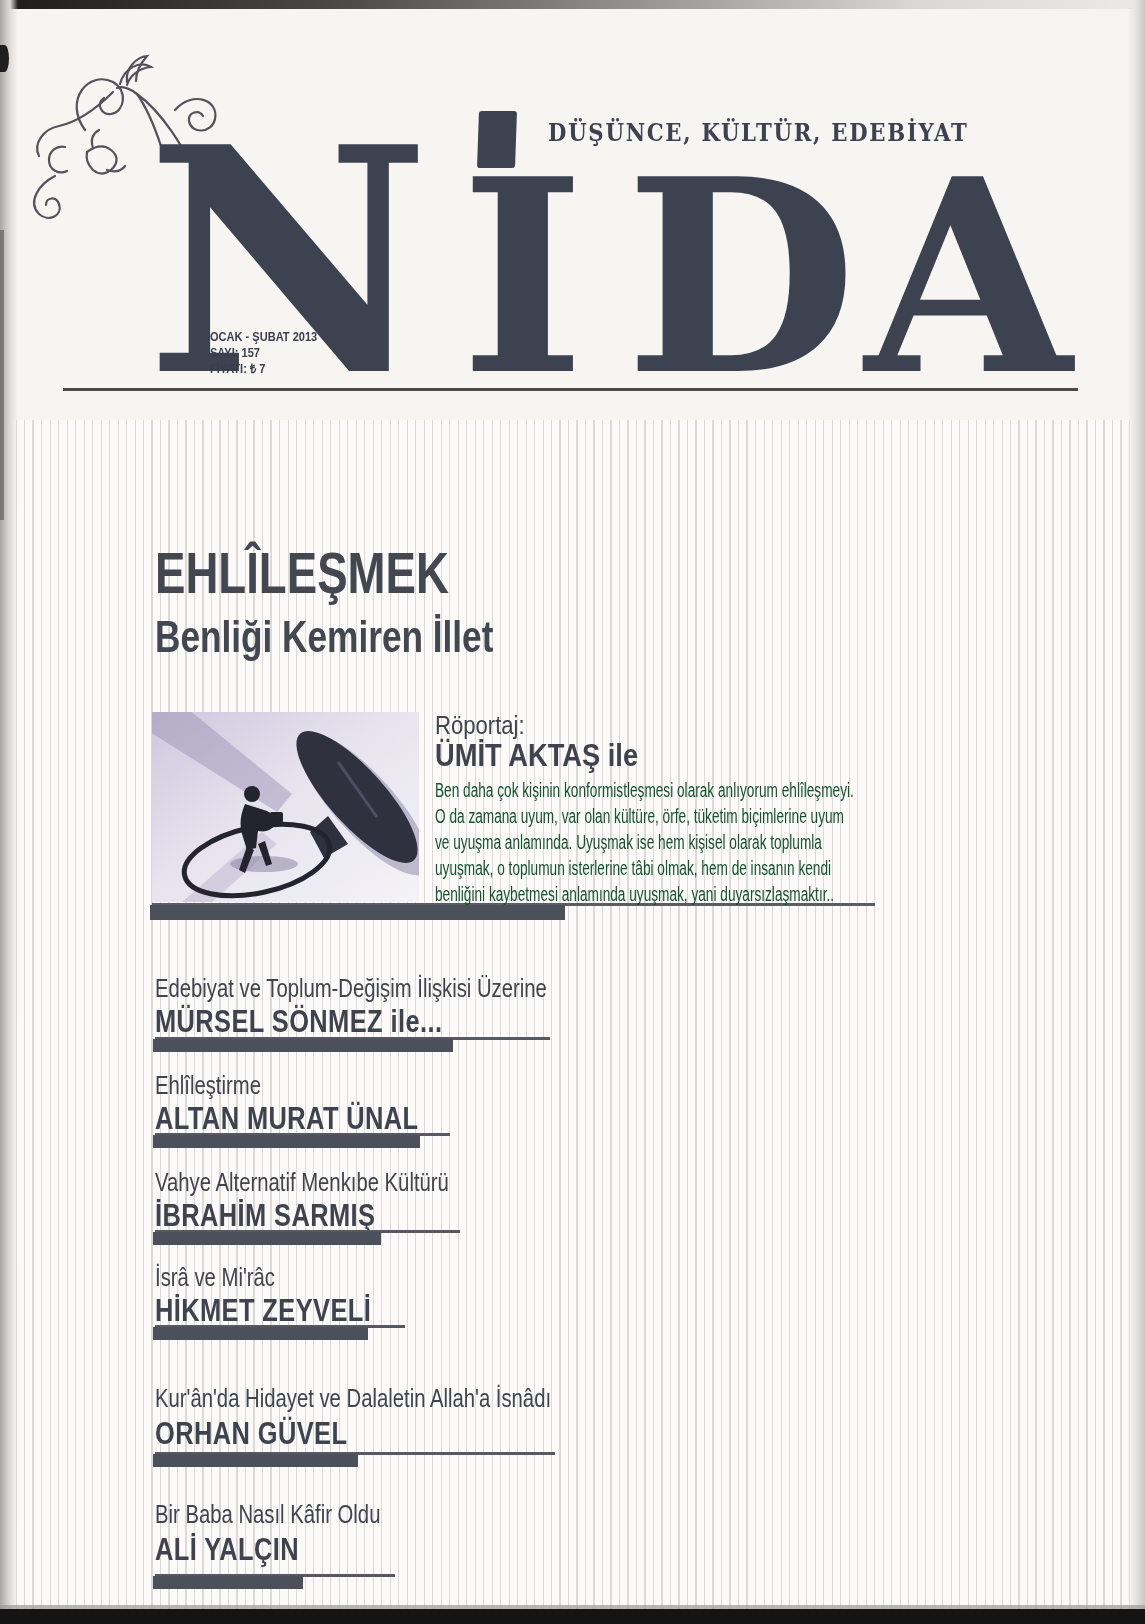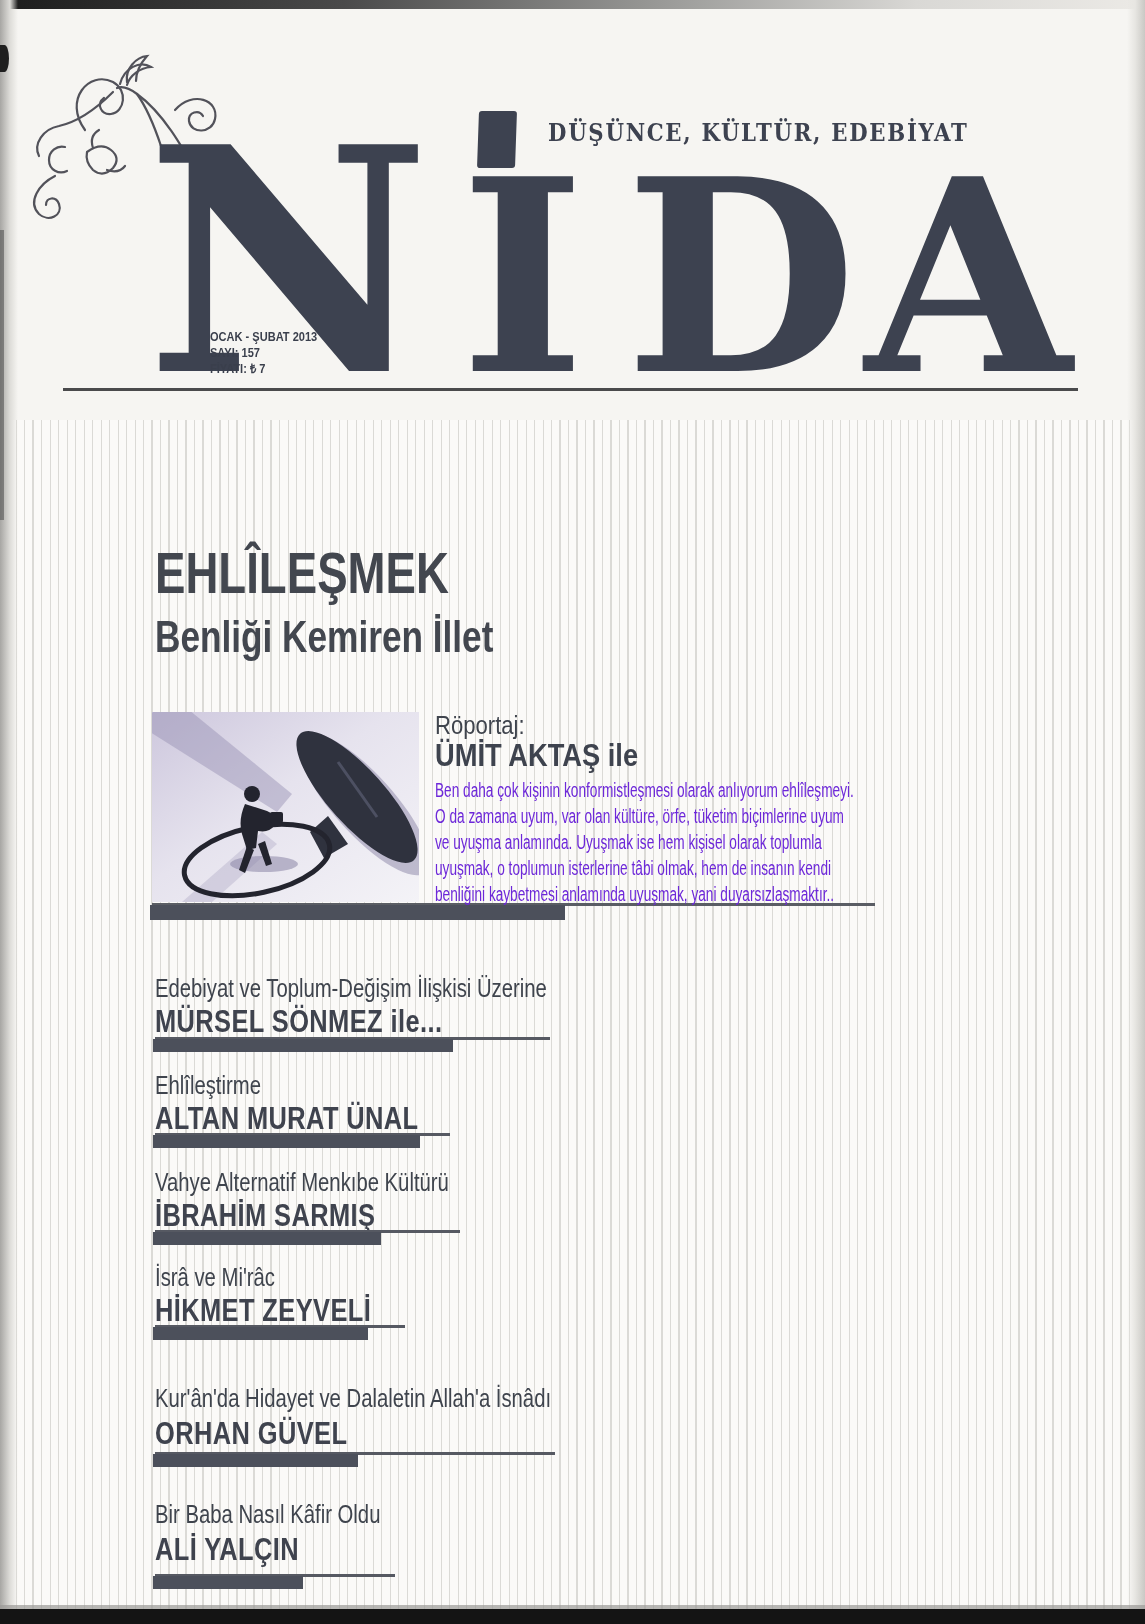--- a/index.html
+++ b/index.html
@@ -43,21 +43,21 @@
     background:repeating-linear-gradient(90deg,#fbfaf8 0px,#fbfaf8 7px,#dbdad6 7px,#dbdad6 8.5px)}
 
   
   .headline{left:155px;top:540px;font-size:57px;font-weight:bold;color:#43474f;transform:scaleX(.8)}
   .subhead{left:155px;top:612px;font-size:44px;font-weight:bold;color:#43474f;transform:scaleX(.8)}
   .photo{left:152px;top:712px;width:267px;height:190px;box-shadow:0 0 0 1px #c5c2cf inset}
   .photo-rule-thin{left:152px;top:903px;width:723px;height:3px;background:#5a5d64}
   .photo-rule-thick{left:150px;top:905px;width:415px;height:15px;background:#4c505b}
   .kicker{left:435px;top:710px;font-size:26px;color:#3f444d;transform:scaleX(.85)}
   .interviewee{left:435px;top:738px;font-size:31px;font-weight:bold;color:#3e434e;transform:scaleX(.88)}
-  .excerpt{left:435px;top:777px;width:460px;color:#6d28d9}
+  .excerpt{left:435px;top:777px;width:460px;color:#14532d}
   .excerpt .xline{font-size:19.5px;line-height:26px;transform:scaleX(.7);transform-origin:left top;white-space:nowrap}
 
   
   .entry-title{font-size:26px;color:#3f444d;transform:scaleX(.78)}
   .entry-author{font-size:31px;font-weight:bold;letter-spacing:.5px;color:#3f434e;transform:scaleX(.82)}
   .rule-thin{height:3px;background:#565962;position:absolute}
   .rule-thick{height:13px;background:#4c505b;position:absolute}
 
   .a1-t{left:155px;top:973px}.a1-a{left:155px;top:1004px}
   .a1-l{left:155px;top:1037px;width:395px}.a1-b{left:153px;top:1039px;width:300px}

